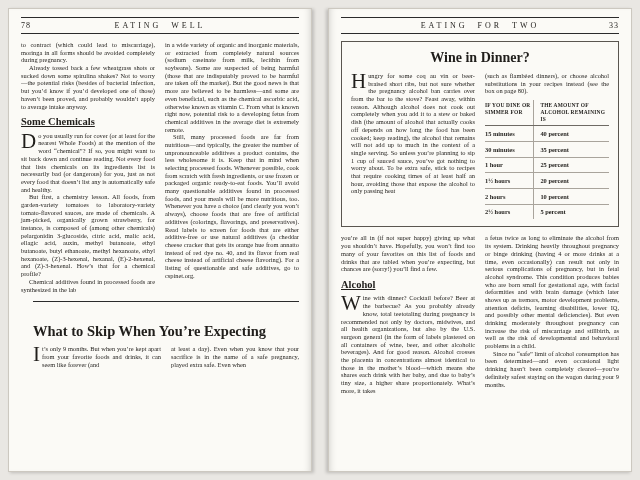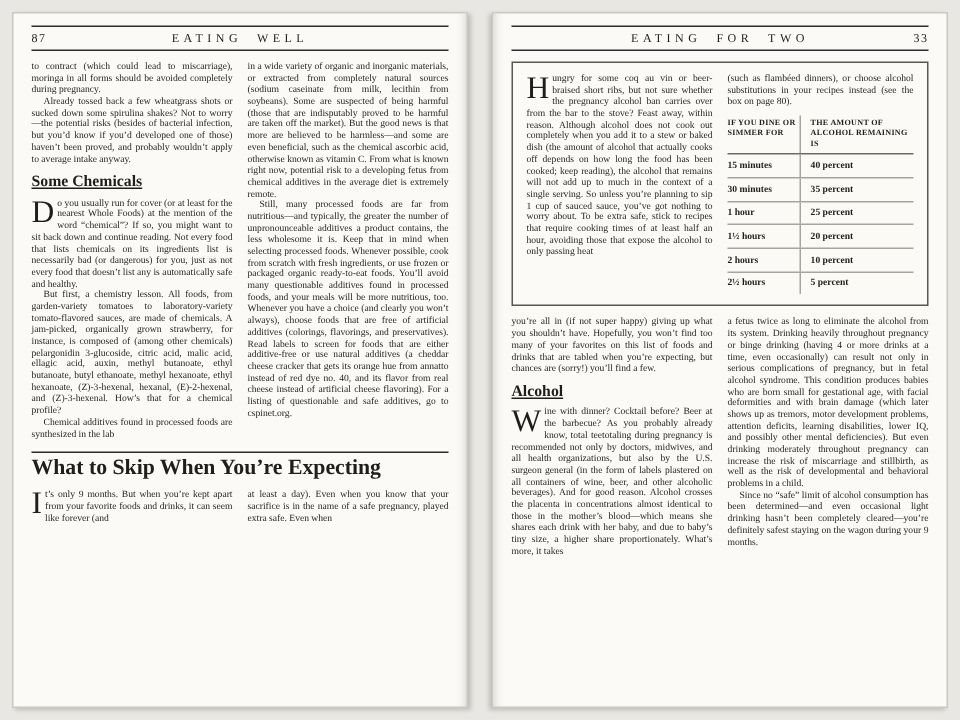--- a/index.html
+++ b/index.html
@@ -24,21 +24,21 @@
   }
   .folio{position:absolute;top:3px;letter-spacing:1px;}
   .folio-left{left:0;}
   .folio-right{right:0;}
   .cols{display:flex;gap:10px;}
   .col{flex:1;font-size:6.4px;line-height:1.2;text-align:justify;}
   .col p{margin:0;text-indent:8px;}
   .col p.first{text-indent:0;}
   .h2{font-size:10.5px;font-weight:bold;margin:6px 0 3px;text-indent:0;text-decoration:underline;}
   .dropcap{float:left;font-size:21px;line-height:17px;padding:1px 2px 0 0;}
-  .skip-section{border-top:1.5px solid #2b2b2b;margin-top:8px;padding-top:0;}
+  .skip-section{border-top:1.5px solid #2b2b2b;margin-top:8px;padding-top:19px;margin-left:12px;}
   .skip-title{font-size:14.5px;font-weight:bold;margin:2px 0 5px;}
   .wine-box{border:1px solid #5a5650;padding:7px 9px;margin-bottom:7px;background:#fbfaf6;}
   .wine-title{text-align:center;font-size:14px;font-weight:bold;margin:1px 0 6px;}
   .wine-cols{display:flex;gap:10px;}
   .wine-col{flex:1;font-size:6.4px;line-height:1.2;text-align:justify;}
   .wine-col p{margin:0;text-indent:0;}
   .alc-table{width:100%;border-collapse:collapse;margin-top:5px;}
   .alc-table th{
     font-size:5.4px;text-transform:uppercase;text-align:left;vertical-align:top;
     padding:2px 2px 3px 0;border-bottom:1px solid #6e6a64;letter-spacing:.2px;line-height:1.25;
@@ -50,21 +50,21 @@
   .alc-table th+th,.alc-table td+td{border-left:1px solid #a9a49c;padding-left:6px;}
   .alc-table tr:last-child td{border-bottom:none;}
 </style>
 </head>
 <body>
 
 <div class="spread">
 
   <div class="page page-left">
     <div class="page-header">
-      <span class="folio folio-left">87</span>
+      <span class="folio folio-left">78</span>
       <span class="running-title">EATING WELL</span>
     </div>
 
     <div class="cols">
       <div class="col">
         <p class="first">to contract (which could lead to miscarriage), moringa in all forms should be avoided completely during pregnancy.</p>
         <p>Already tossed back a few wheatgrass shots or sucked down some spirulina shakes? Not to worry—the potential risks (besides of bacterial infection, but you’d know if you’d developed one of those) haven’t been proved, and probably wouldn’t apply to average intake anyway.</p>
         <div class="h2">Some Chemicals</div>
         <p class="first"><span class="dropcap">D</span><span>o you usually run for cover (or at least for the nearest Whole Foods) at the mention of the word “chemical”? If so, you might want to sit back down and continue reading. Not every food that lists chemicals on its ingredients list is necessarily bad (or dangerous) for you, just as not every food that doesn’t list any is automatically safe and healthy.</span></p>
         <p>But first, a chemistry lesson. All foods, from garden-variety tomatoes to laboratory-variety tomato-flavored sauces, are made of chemicals. A jam-picked, organically grown strawberry, for instance, is composed of (among other chemicals) pelargonidin 3-glucoside, citric acid, malic acid, ellagic acid, auxin, methyl butanoate, ethyl butanoate, butyl ethanoate, methyl hexanoate, ethyl hexanoate, (Z)-3-hexenal, hexanal, (E)-2-hexenal, and (Z)-3-hexenal. How’s that for a chemical profile?</p>
@@ -89,20 +89,21 @@
     </div>
   </div>
 
   <div class="page page-right">
     <div class="page-header">
       <span class="running-title">EATING FOR TWO</span>
       <span class="folio folio-right">33</span>
     </div>
 
     <div class="wine-box">
+      <div class="wine-title">Wine in Dinner?</div>
       <div class="wine-cols">
         <div class="wine-col">
           <p><span class="dropcap">H</span><span>ungry for some coq au vin or beer-braised short ribs, but not sure whether the pregnancy alcohol ban carries over from the bar to the stove? Feast away, within reason. Although alcohol does not cook out completely when you add it to a stew or baked dish (the amount of alcohol that actually cooks off depends on how long the food has been cooked; keep reading), the alcohol that remains will not add up to much in the context of a single serving. So unless you’re planning to sip 1 cup of sauced sauce, you’ve got nothing to worry about. To be extra safe, stick to recipes that require cooking times of at least half an hour, avoiding those that expose the alcohol to only passing heat</span></p>
         </div>
         <div class="wine-col">
           <p>(such as flambéed dinners), or choose alcohol substitutions in your recipes instead (see the box on page 80).</p>
           <table class="alc-table">
             <thead>
               <tr>
                 <th>IF YOU DINE OR SIMMER FOR</th>

